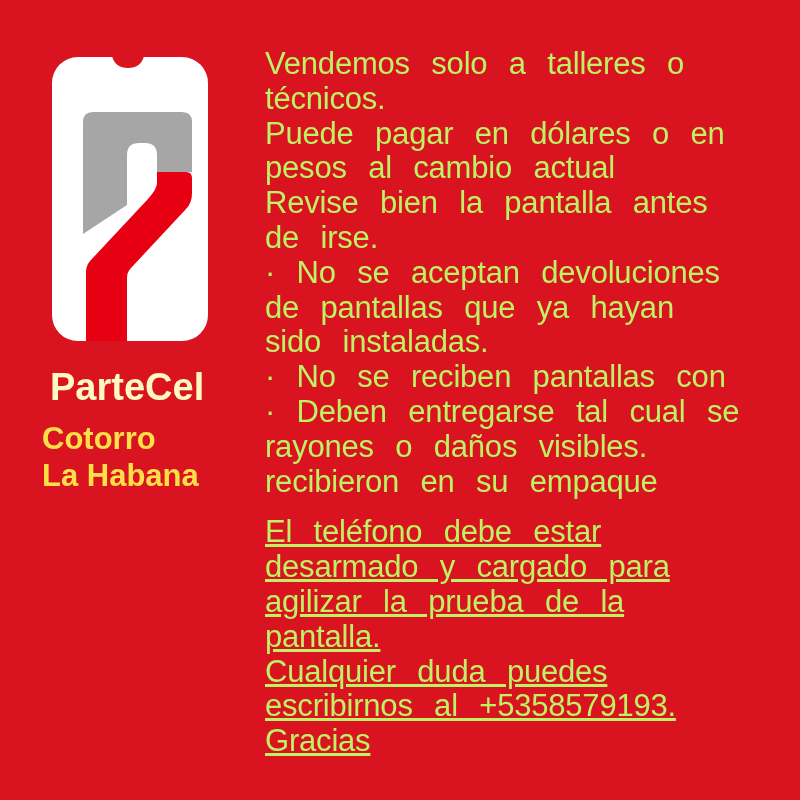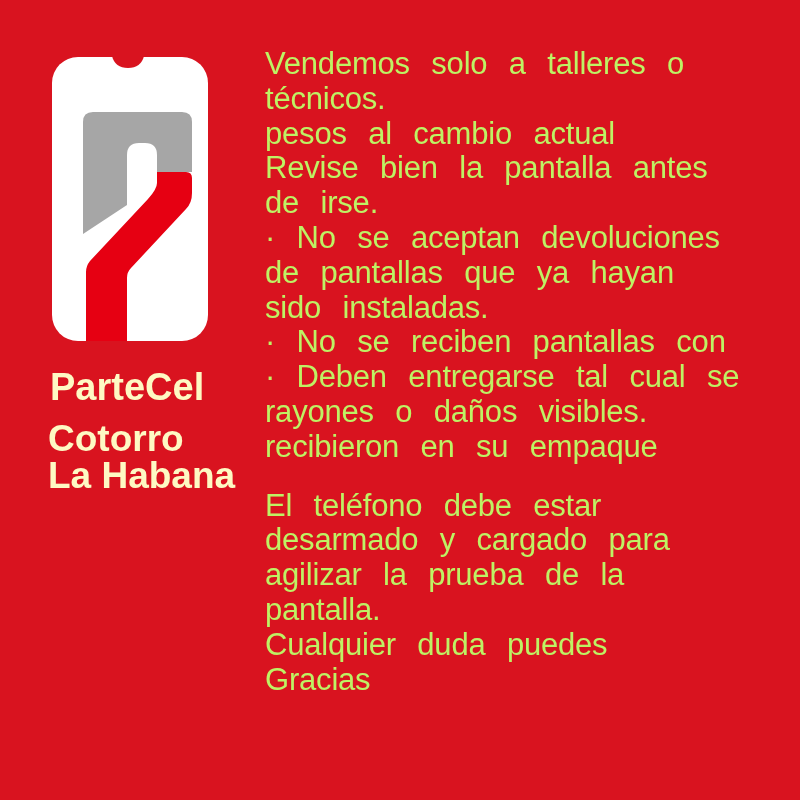--- a/index.html
+++ b/index.html
@@ -31,44 +31,45 @@
     left: 50px;
     top: 366px;
     color: #fef9c3;
     font-size: 38px;
     font-weight: bold;
     letter-spacing: 0px;
     white-space: nowrap;
   }
   .brand-loc {
     position: absolute;
-    left: 48px;
+    left: 42px;
     top: 420px;
-    color: #fef9c3;
-    font-size: 37px;
+    color: #fde047;
+    font-size: 31px;
     font-weight: bold;
     line-height: 37px;
     white-space: nowrap;
   }
   .info-column {
     position: absolute;
     left: 265px;
     top: 47px;
     width: 510px;
     color: #fcf7f7;
     font-size: 31px;
     line-height: 34.8px;
     word-spacing: 13px;
     letter-spacing: -0.2px;
   }
   .block .line {
     white-space: nowrap;
   }
   .block2 {
-    margin-top: 24px;
+    margin-top: 16px;
+    text-decoration: underline;
   }
 </style>
 </head>
 <body style="background: rgb(217, 19, 31);">
 
 <div class="flyer" style="background: rgb(217, 19, 31);">
 
   <svg class="logo" viewBox="0 0 160 292" xmlns="http://www.w3.org/2000/svg">
     <rect x="2" y="4" width="156" height="284" rx="26" fill="#ffffff"></rect>
     <path d="M 62,3 Q 65,15 78,15 Q 91,15 94,3 Z" fill="#d9131f"></path>
@@ -85,34 +86,36 @@
 
   <div class="brand-loc">
     <div>Cotorro</div>
     <div>La Habana</div>
   </div>
 
   <div class="info-column" style="color: #bef264;">
     <div class="block">
         <div class="line">Vendemos solo a talleres o</div>
         <div class="line">técnicos.</div>
+        <div class="line">Puede pagar en dólares o en</div>
         <div class="line">pesos al cambio actual</div>
         <div class="line">Revise bien la pantalla antes</div>
         <div class="line">de irse.</div>
         <div class="line">· No se aceptan devoluciones</div>
         <div class="line">de pantallas que ya hayan</div>
         <div class="line">sido instaladas.</div>
         <div class="line">· No se reciben pantallas con</div>
         <div class="line">· Deben entregarse tal cual se</div>
         <div class="line">rayones o daños visibles.</div>
         <div class="line">recibieron en su empaque</div>
       </div>
     <div class="block block2">
         <div class="line">El teléfono debe estar</div>
         <div class="line">desarmado y cargado para</div>
         <div class="line">agilizar la prueba de la</div>
         <div class="line">pantalla.</div>
         <div class="line">Cualquier duda puedes</div>
+        <div class="line">escribirnos al +5358579193.</div>
         <div class="line">Gracias</div>
       </div>
   </div>
 
 </div>
 
 </body></html>

